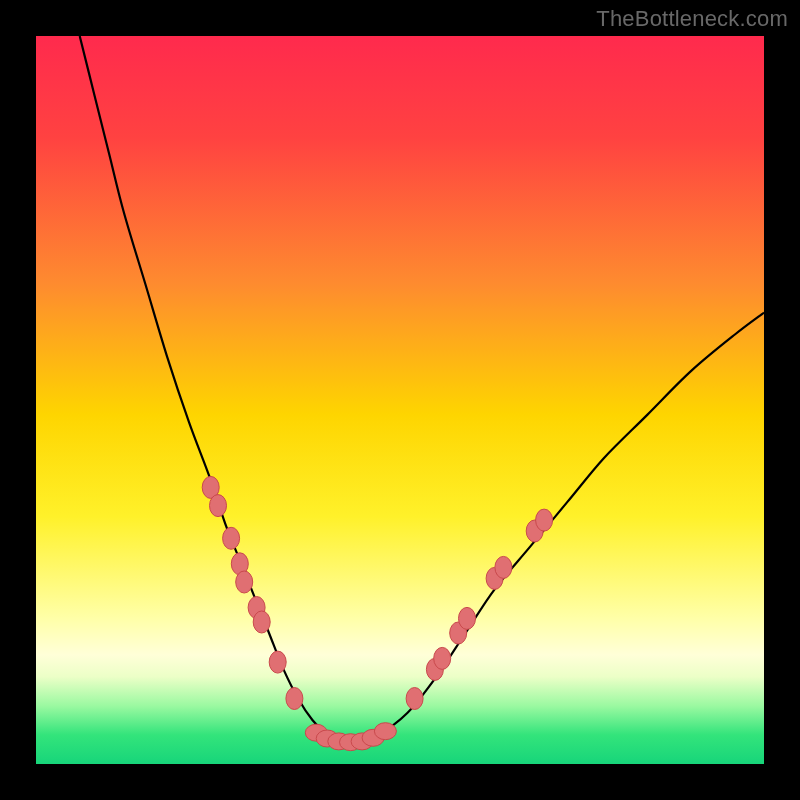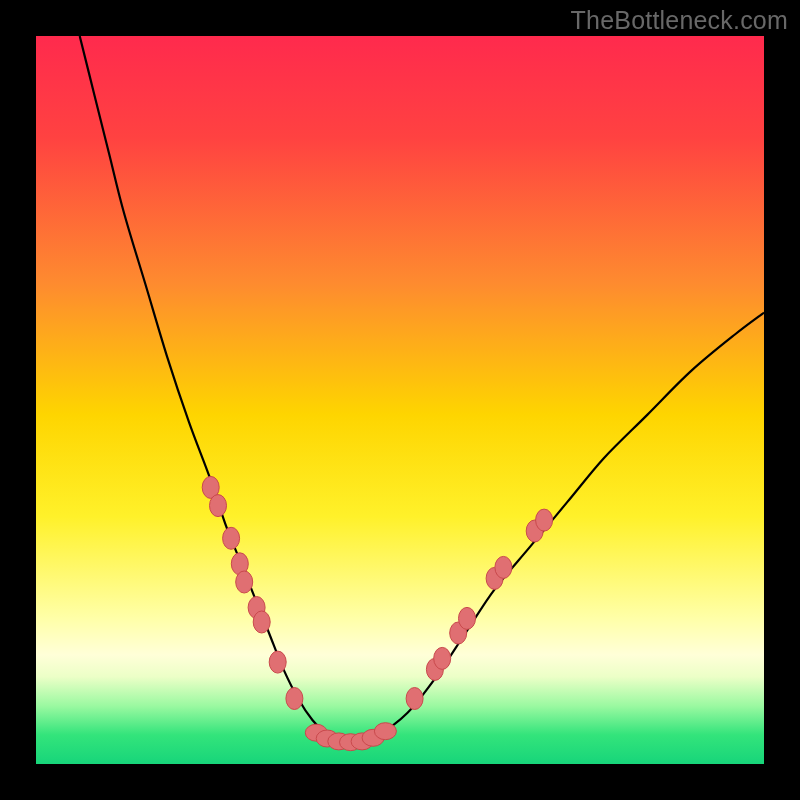--- a/index.html
+++ b/index.html
@@ -25,21 +25,21 @@
     top: 36px;
     width: 728px;
     height: 728px;
     
   }
   .watermark {
     position: absolute;
     top: 6px;
     right: 12px;
     color: #686868;
-    font-size: 25px;
+    font-size: 22px;
     font-weight: 400;
     letter-spacing: 0.2px;
   }
   svg.curve {
     position: absolute;
     left: 0;
     top: 0;
     width: 728px;
     height: 728px;
     overflow: visible;

